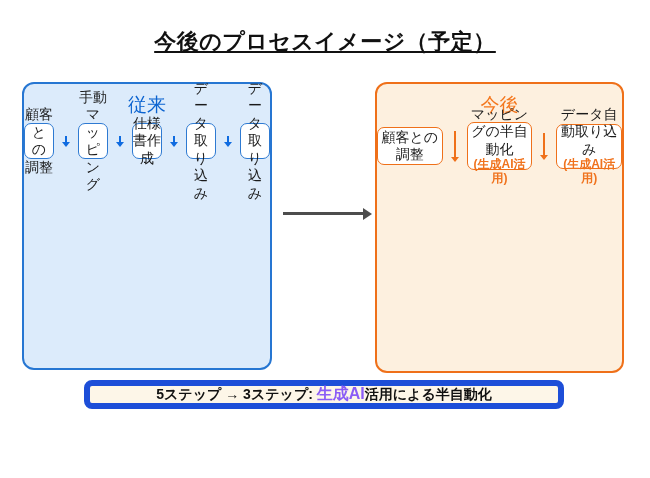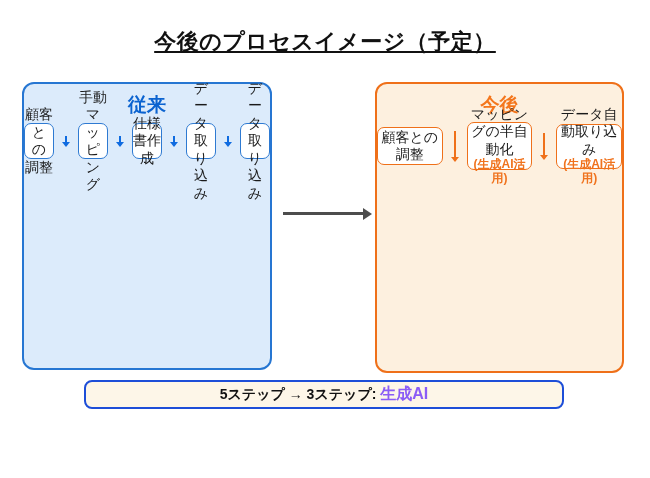--- a/index.html
+++ b/index.html
@@ -14,21 +14,21 @@
   .main-title {
     position: absolute; top: 27px; left: 0; width: 100%;
     text-align: center; font-size: 22px; font-weight: 800;
     color: #111111; letter-spacing: 0.5px; text-decoration: underline;
   }
 
   .panel { position: absolute; top: 82px; border-radius: 12px; border: 2px solid; }
   .panel.left  { left: 22px;  width: 250px; height: 288px; background: #dcebfb; border-color: #2676d2; }
   .panel.right { left: 375px; width: 249px; height: 291px; background: #fdf0df; border-color: #ef7019; }
 
-  .panel-title { text-align: center; font-size: 19px; font-weight: 700; margin-top: 8px; line-height: 26px; }
+  .panel-title { text-align: center; font-size: 19px; font-weight: 400; margin-top: 8px; line-height: 26px; }
   .panel.left  .panel-title { color: #0b63d0; }
   .panel.right .panel-title { color: #f4761c; }
 
   .stack { display: flex; flex-direction: row; align-items: center; gap: 8px; }
   .panel.left  .stack { margin-top: 5px; }
   .panel.right .stack { margin-top: 4px; }
 
   .step {
     width: 186px; background: #ffffff; border-radius: 7px;
     display: flex; flex-direction: column; justify-content: center; align-items: center;
@@ -62,21 +62,21 @@
   }
   .harrow .head {
     position: absolute; right: -9px; top: -4.5px;
     width: 0; height: 0;
     border-top: 6px solid transparent; border-bottom: 6px solid transparent;
     border-left: 9px solid #4d4d4d;
   }
 
   .banner {
     position: absolute; left: 84px; top: 380px; width: 480px; height: 29px;
-    background: #fdf6e8; border: 2px solid #1d4ed8; border-radius: 8px;
+    background: #fdf6e8; border: 6px solid #1d4ed8; border-radius: 8px;
     display: flex; align-items: center; justify-content: center;
     font-size: 14px; font-weight: 700; color: #111111;
   }
   .banner span { white-space: pre; }
   .banner .hl { color: #8b5cf6; font-size: 16px; }
 </style>
 </head>
 <body>
 
 <div class="canvas">
@@ -136,15 +136,16 @@
       <div class="step h3">
         <span>データ自動取り込み</span>
         <span class="note">(生成AI活用)</span>
       </div>
     </div>
   </div>
 
   <div class="banner">
     <span>5ステップ → 3ステップ: </span>
     <span class="hl">生成AI</span>
+    <span>活用による半自動化</span>
   </div>
 
 </div>
 
 </body></html>

